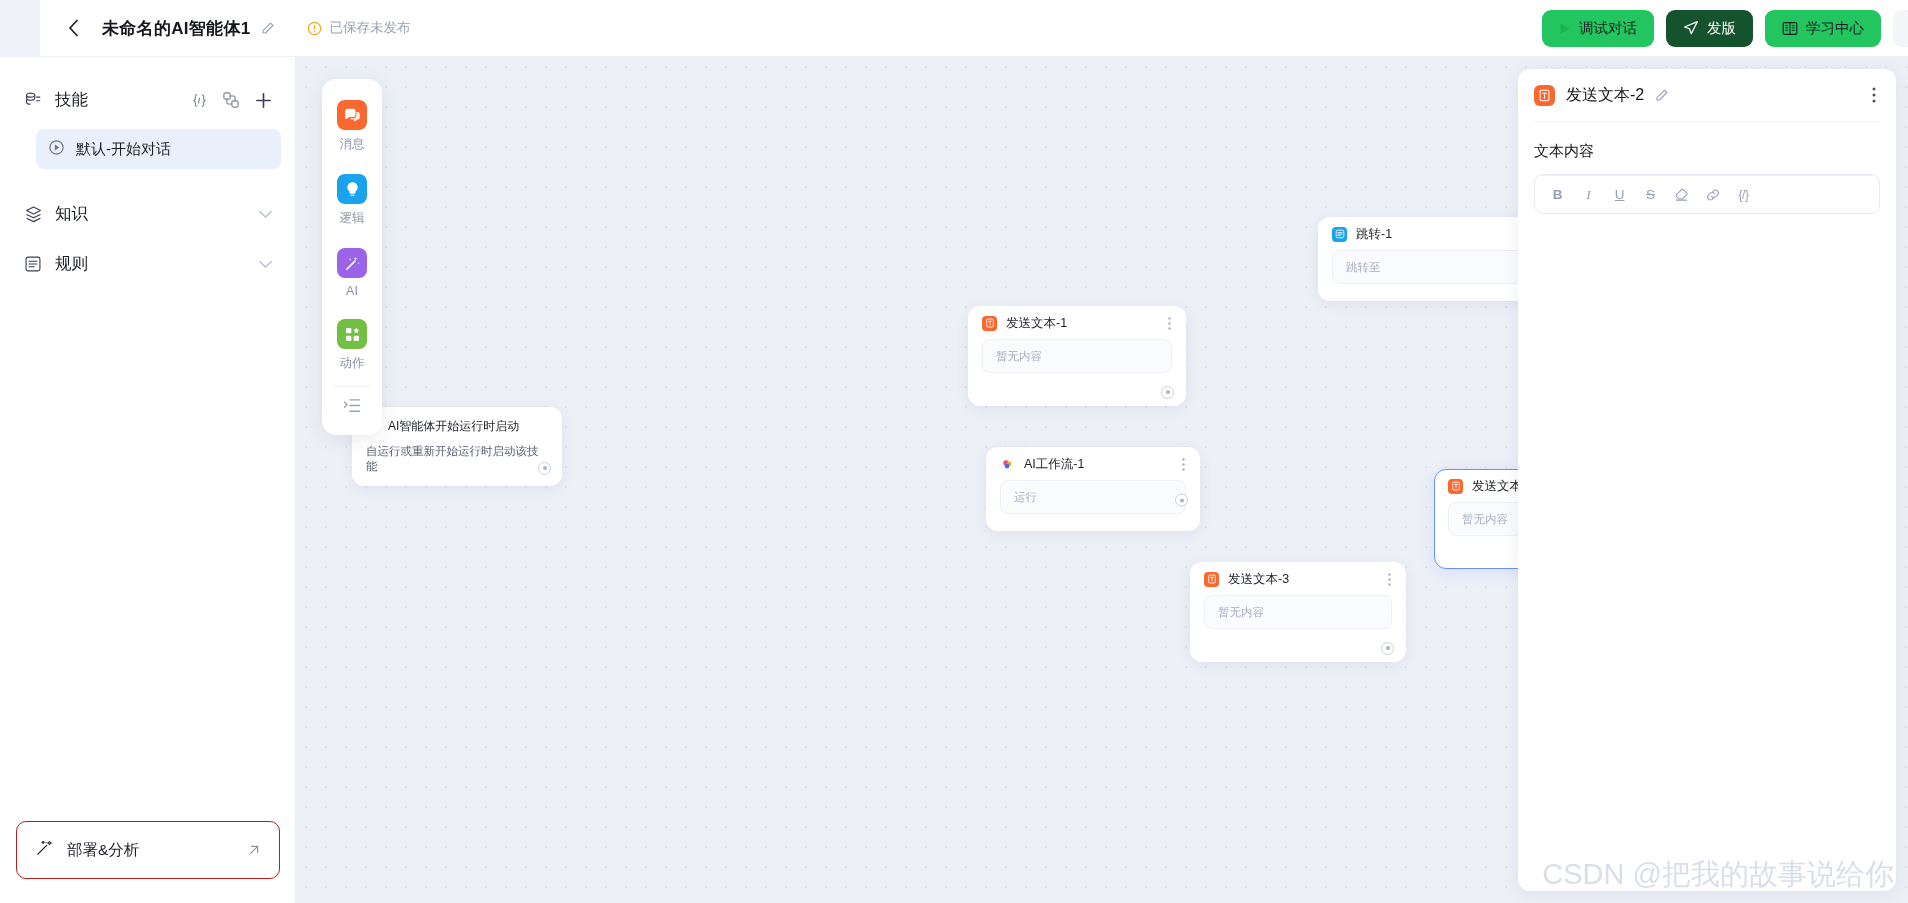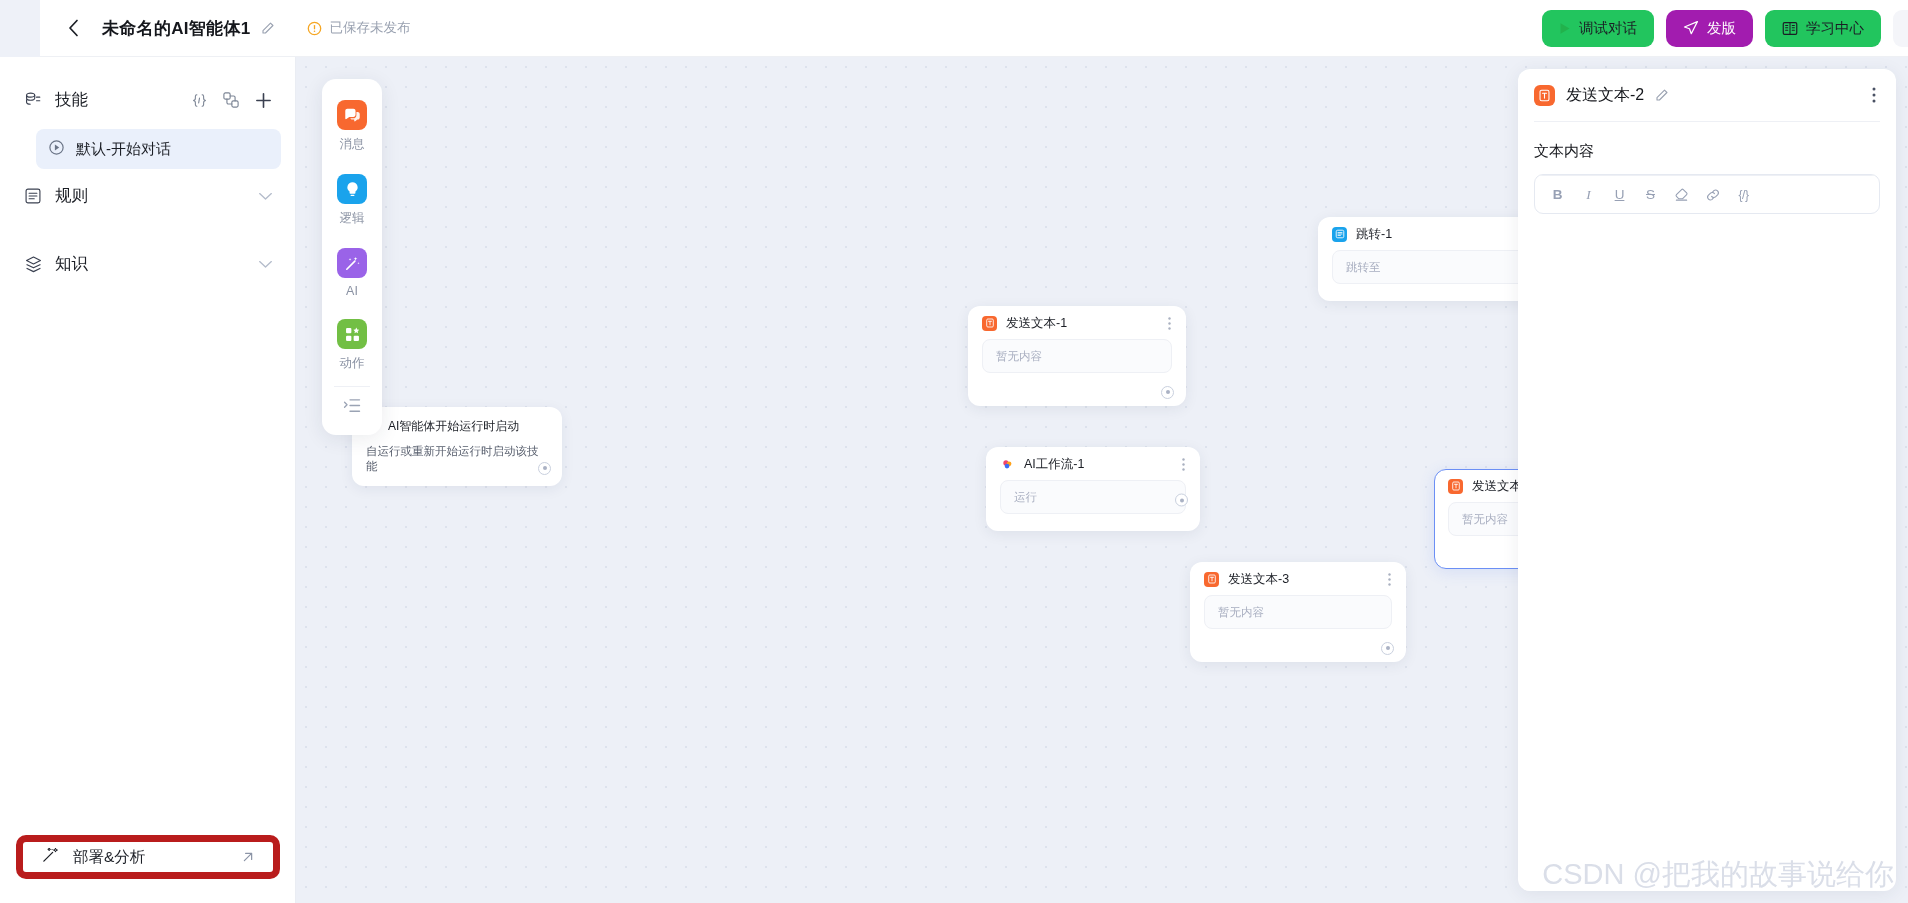--- a/index.html
+++ b/index.html
@@ -39,21 +39,21 @@
     margin-left: auto; display: flex; align-items: center; gap: 12px;
     padding-right: 18px;
   }
   .btn {
     display: flex; align-items: center; gap: 8px;
     height: 37px; padding: 0 17px; border-radius: 9px;
     font-size: 14.5px; cursor: pointer; border: none;
     font-family: inherit; white-space: nowrap;
   }
   .btn-light { background: #22c55e; color: #1b1e25; }
-  .btn-dark { background: #a21caf; color: #ffffff; border-radius: 10px; }
+  .btn-dark { background: #14532d; color: #ffffff; }
   .btn-icon-only {
     width: 37px; height: 37px; padding: 0; justify-content: center;
     background: #f4f5f9; border-radius: 9px; cursor: pointer;
     display: flex; align-items: center;
   }
 
   
   .sidebar {
     position: absolute; left: 0; top: 57px;
     width: 296px; height: 846px;
@@ -75,22 +75,22 @@
   .side-action { display: flex; align-items: center; cursor: pointer; }
   .skill-item {
     display: flex; align-items: center; height: 40px;
     margin: 6px 14px 0 36px; padding: 0 12px;
     border-radius: 8px; cursor: pointer;
     background: #eaf0fb;
   }
   .skill-item-label { font-size: 15px; color: #1b1e25; margin-left: 11px; }
   .deploy-btn {
     position: absolute; left: 16px; bottom: 24px;
-    width: 264px; height: 44px;
-    border: 7px solid #b91c1c; border-radius: 10px;
+    width: 264px; height: 58px;
+    border: 1px solid #b91c1c; border-radius: 10px;
     background: #ffffff; cursor: pointer;
     display: flex; align-items: center; padding: 0 18px;
   }
   .deploy-label { font-size: 15.5px; color: #1b1e25; margin-left: 14px; }
   .deploy-arrow { margin-left: auto; display: flex; align-items: center; }
 
   
   .canvas {
     position: absolute; left: 296px; top: 57px;
     width: 1612px; height: 846px;
@@ -312,46 +312,46 @@
   <div class="skill-item">
     <span>
       <svg width="17" height="17" viewBox="0 0 18 18" fill="none">
         <circle cx="9" cy="9" r="7" stroke="#6a7486" stroke-width="1.25"></circle>
         <path d="M7.3 5.9l4.6 3.1-4.6 3.1V5.9z" fill="#6a7486"></path>
       </svg>
     </span>
     <span class="skill-item-label">默认-开始对话</span>
   </div>
 
-  <div class="side-section-head" style="margin-top:4px;">
-    <span class="side-ico">
-      <svg width="18" height="18" viewBox="0 0 19 19" fill="none">
-        <rect x="2.2" y="2.2" width="14.6" height="14.6" rx="2" stroke="#3a4050" stroke-width="1.2"></rect>
-        <path d="M5.4 6.6h8.2M5.4 9.5h8.2M5.4 12.4h5.4" stroke="#3a4050" stroke-width="1.2" stroke-linecap="round"></path>
-      </svg>
-    </span>
-    <span class="side-section-title">规则</span>
-    <span class="side-head-actions">
-      <span class="side-action">
-        <svg width="15" height="9" viewBox="0 0 16 10">
-            <path d="M1.5 1.8L8 7.8l6.5-6" stroke="#b4bccb" stroke-width="1.5" fill="none" stroke-linecap="round" stroke-linejoin="round"></path>
-          </svg>
-      </span>
-    </span>
-  </div>
-
   <div class="side-section-head" style="margin-top:22px;">
     <span class="side-ico">
       <svg width="19" height="19" viewBox="0 0 20 20" fill="none">
         <path d="M10 2.2l7.3 3.6L10 9.4 2.7 5.8 10 2.2z" stroke="#3a4050" stroke-width="1.2" stroke-linejoin="round"></path>
         <path d="M2.7 9.9l7.3 3.6 7.3-3.6" stroke="#3a4050" stroke-width="1.2" stroke-linejoin="round"></path>
         <path d="M2.7 13.9l7.3 3.6 7.3-3.6" stroke="#3a4050" stroke-width="1.2" stroke-linejoin="round"></path>
       </svg>
     </span>
     <span class="side-section-title">知识</span>
+    <span class="side-head-actions">
+      <span class="side-action">
+        <svg width="15" height="9" viewBox="0 0 16 10">
+            <path d="M1.5 1.8L8 7.8l6.5-6" stroke="#b4bccb" stroke-width="1.5" fill="none" stroke-linecap="round" stroke-linejoin="round"></path>
+          </svg>
+      </span>
+    </span>
+  </div>
+
+  <div class="side-section-head" style="margin-top:4px;">
+    <span class="side-ico">
+      <svg width="18" height="18" viewBox="0 0 19 19" fill="none">
+        <rect x="2.2" y="2.2" width="14.6" height="14.6" rx="2" stroke="#3a4050" stroke-width="1.2"></rect>
+        <path d="M5.4 6.6h8.2M5.4 9.5h8.2M5.4 12.4h5.4" stroke="#3a4050" stroke-width="1.2" stroke-linecap="round"></path>
+      </svg>
+    </span>
+    <span class="side-section-title">规则</span>
     <span class="side-head-actions">
       <span class="side-action">
         <svg width="15" height="9" viewBox="0 0 16 10">
             <path d="M1.5 1.8L8 7.8l6.5-6" stroke="#b4bccb" stroke-width="1.5" fill="none" stroke-linecap="round" stroke-linejoin="round"></path>
           </svg>
       </span>
     </span>
   </div>
 
   <div class="deploy-btn">

